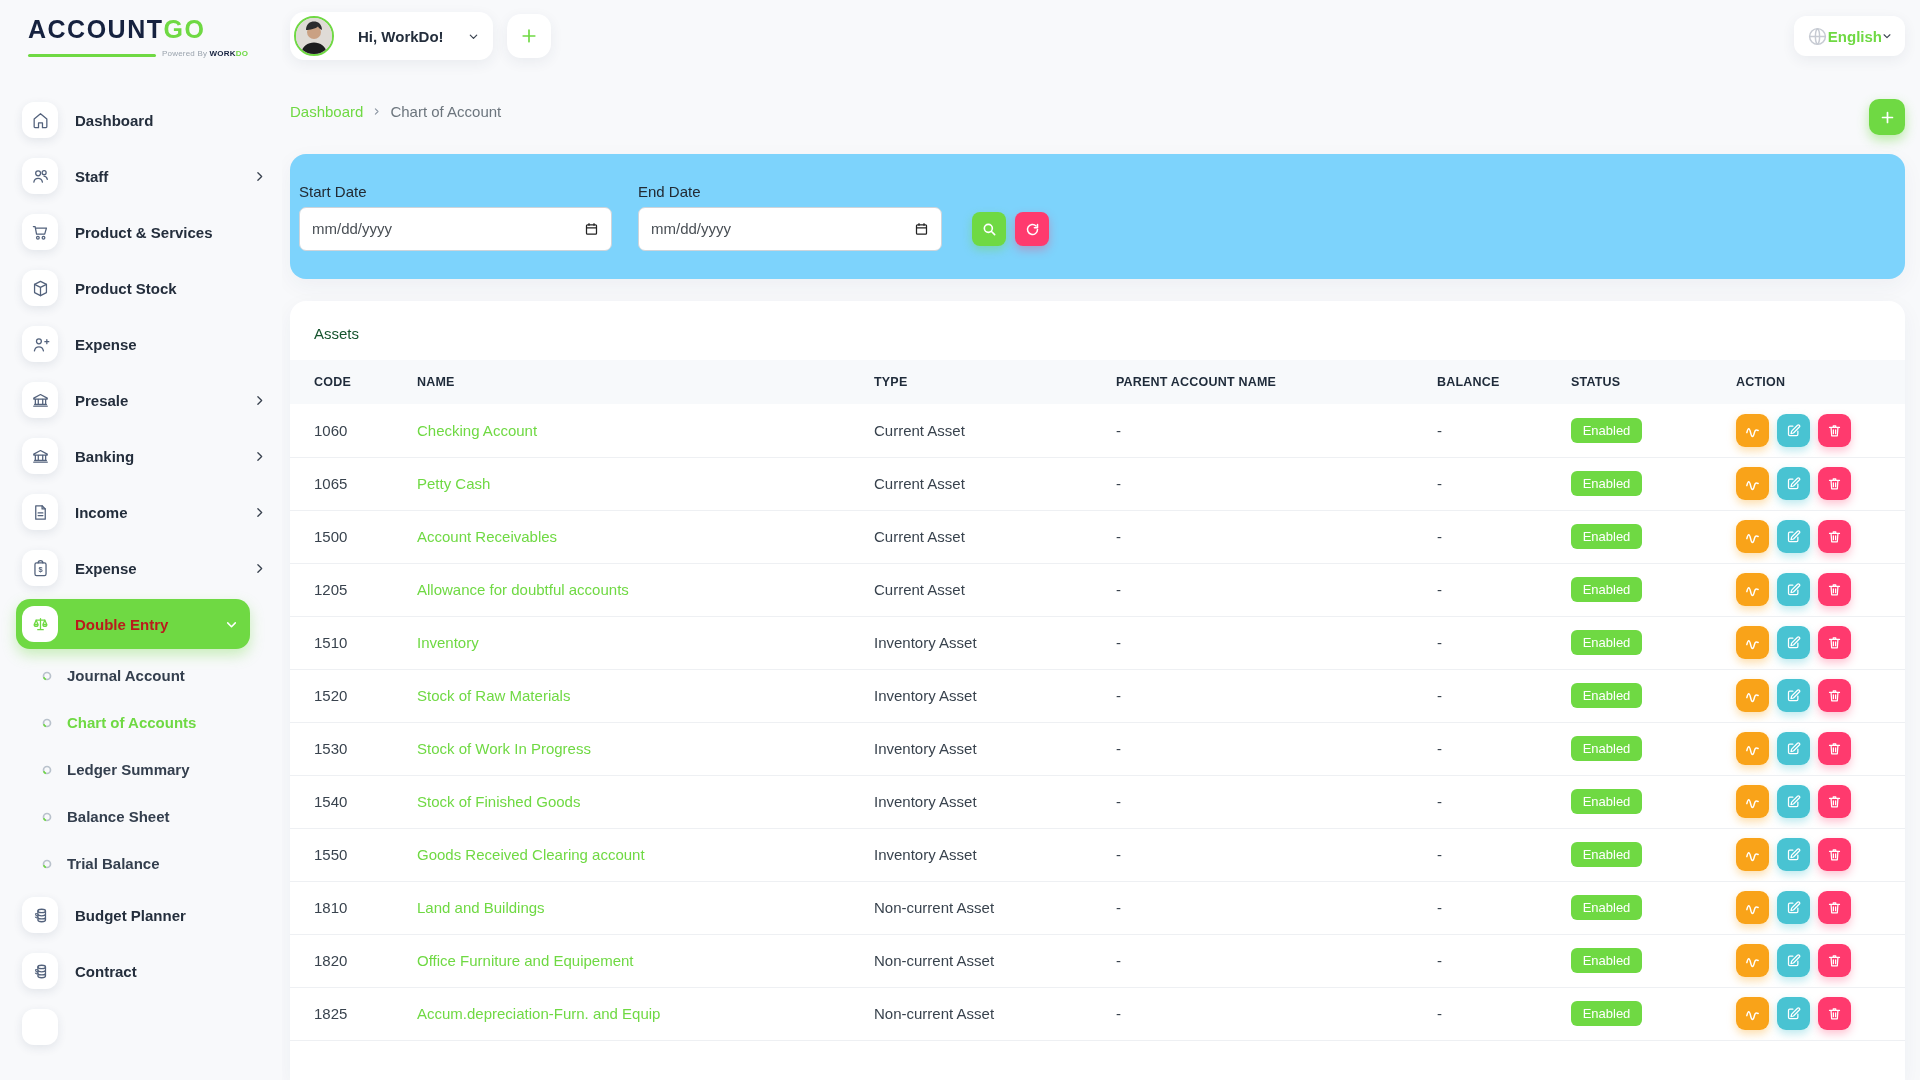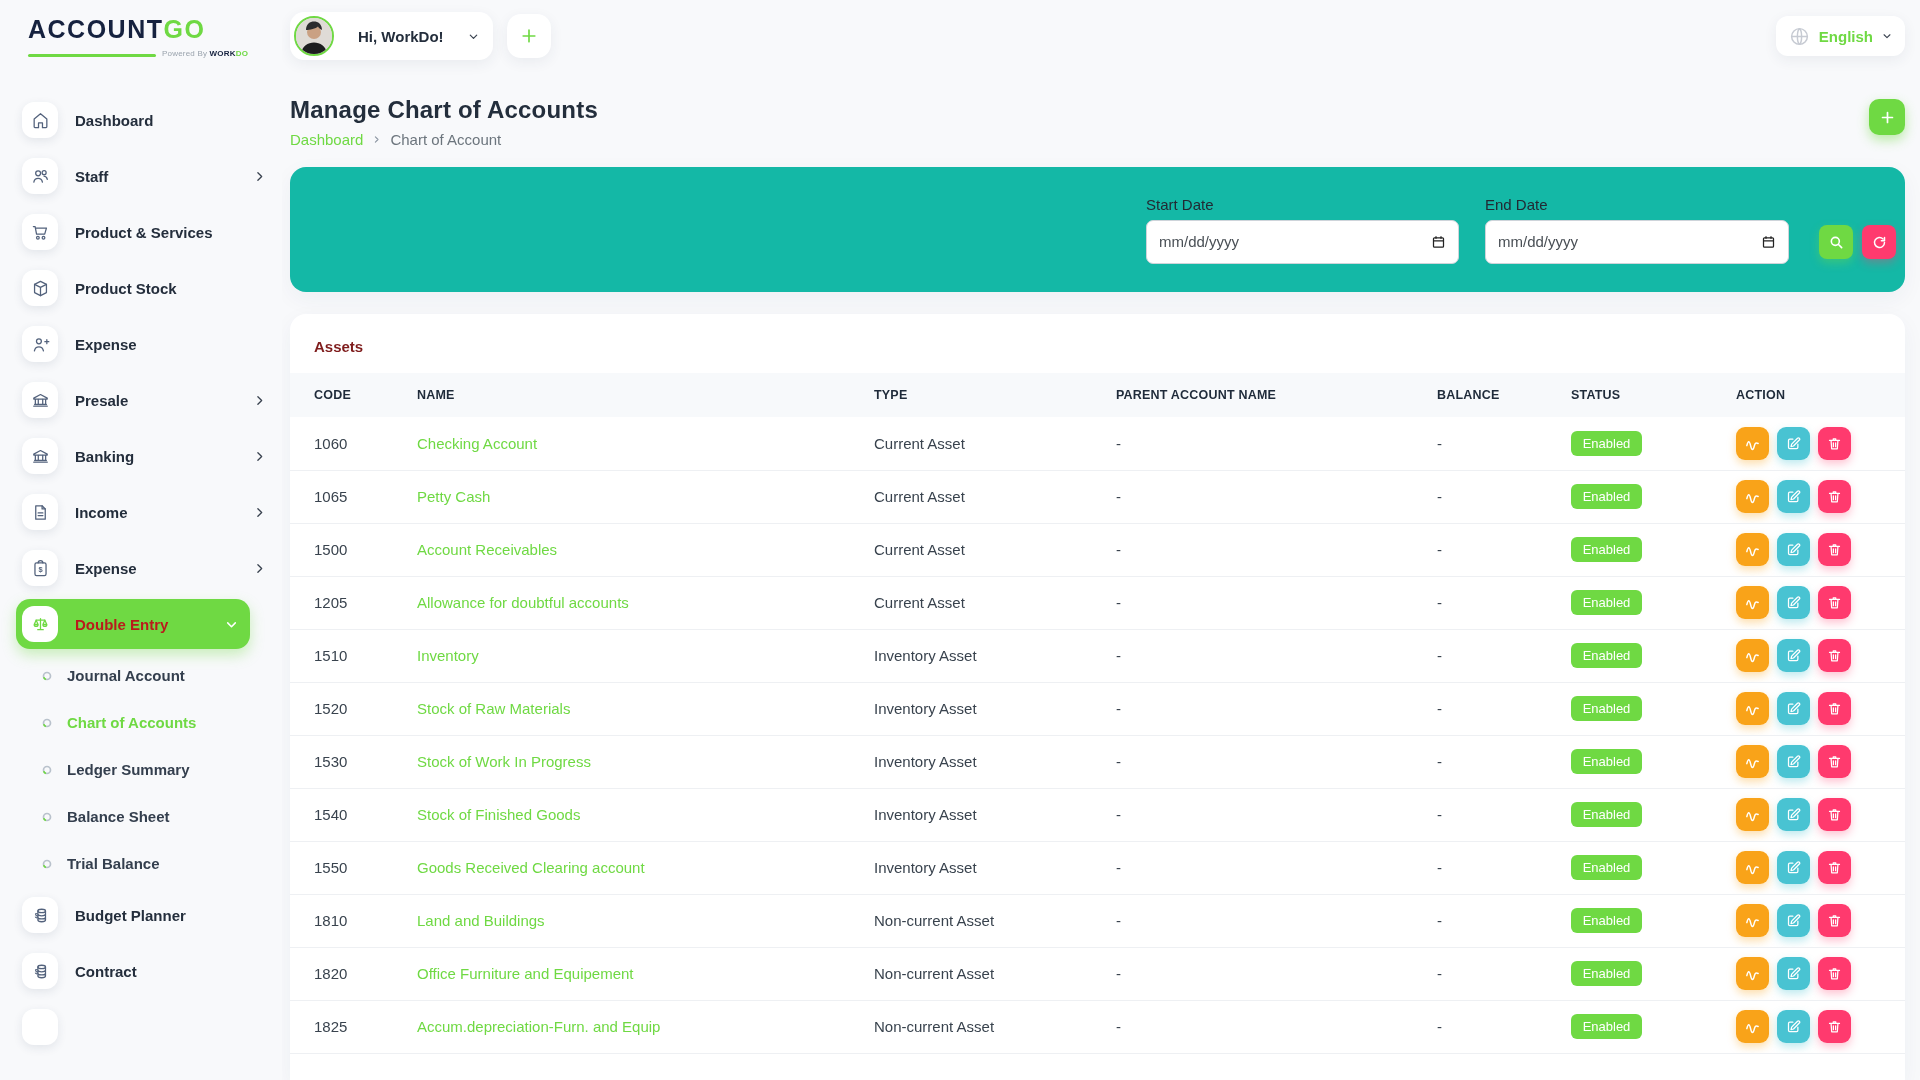--- a/index.html
+++ b/index.html
@@ -38,50 +38,50 @@
   .main{flex:1;padding:0 15px 0 8px;display:flex;flex-direction:column;overflow:hidden}
   .topbar{height:72px;display:flex;align-items:center;flex:none}
   .user-pill{height:48px;background:#fff;border-radius:14px;display:flex;align-items:center;gap:24px;
     padding:4px 14px 4px 4px;box-shadow:0 4px 14px rgba(40,55,90,.07);cursor:pointer}
   .avatar{width:40px;height:40px;border-radius:50%;border:2px solid var(--primary);overflow:hidden;background:#e9e6e2;flex:none}
   .greeting{font-size:15px;font-weight:600;color:#242e3c}
   .chev-sm{color:#39424f}
   .add-ws{width:44px;height:44px;margin-left:14px;border:none;background:#fff;border-radius:14px;cursor:pointer;
     box-shadow:0 4px 14px rgba(40,55,90,.07);display:flex;align-items:center;justify-content:center;color:var(--primary)}
   .top-spacer{flex:1}
-  .lang-pill{height:40px;background:#fff;border-radius:12px;display:flex;align-items:center;gap:9px;padding:0 13px;
+  .lang-pill{height:40px;background:#fff;border-radius:12px;display:flex;align-items:center;padding:0 13px;
     box-shadow:0 4px 14px rgba(40,55,90,.07);cursor:pointer}
   .lang-pill .globe{color:#c7cbd3}
   .lang-label{font-size:15px;font-weight:600;color:var(--primary)}
 
   .page-head{display:flex;align-items:flex-start;justify-content:space-between;margin-top:24px;flex:none}
   .page-title{font-size:24px;font-weight:700;color:#232e3c;letter-spacing:.2px}
   .breadcrumb{display:flex;align-items:center;gap:9px;margin-top:7px}
   .bc-link{font-size:15px;color:var(--primary);cursor:pointer}
   .bc-sep{color:#8d97a3}
   .bc-current{font-size:15px;color:#6c757d}
   .create-btn{width:36px;height:36px;margin-top:3px;border:none;border-radius:10px;background:var(--primary);cursor:pointer;
     display:flex;align-items:center;justify-content:center;color:#fff;box-shadow:0 5px 12px rgba(111,217,67,.45)}
 
-  .filter-card{margin-top:19px;height:125px;background:#14b8a6;border-radius:16px;flex:none;
-    box-shadow:0 7px 22px rgba(40,55,90,.05);display:flex;justify-content:flex-end;align-items:center;padding:0 9px}
+  .filter-card{margin-top:19px;height:125px;background:#7dd3fc;border-radius:16px;flex:none;
+    box-shadow:0 7px 22px rgba(40,55,90,.05);display:flex;align-items:center;padding:0 9px}
   .f-field{width:313px;margin-right:26px}
   .f-field.end{width:304px;margin-right:0}
   .f-label{display:block;font-size:15px;color:#222a33;margin-bottom:7px}
   .date-input{height:44px;border:1px solid #ced4da;border-radius:7px;display:flex;align-items:center;
     padding:0 12px;cursor:text;background:#fff}
   .date-ph{flex:1;font-size:15px;color:#4a5056}
   .date-cal{color:#222}
   .btn-sq{width:34px;height:34px;border:none;border-radius:8px;cursor:pointer;display:flex;align-items:center;justify-content:center;color:#fff}
   .btn-search{background:var(--primary);margin-left:30px;margin-top:25px;box-shadow:0 4px 10px rgba(111,217,67,.4)}
   .btn-reset{background:var(--danger);margin-left:9px;margin-top:25px;box-shadow:0 4px 10px rgba(255,58,110,.35)}
 
   .table-card{margin-top:22px;background:#fff;border-radius:16px 16px 0 0;flex:1;
     box-shadow:0 7px 22px rgba(40,55,90,.05);padding-top:24px;overflow:hidden}
-  .section-title{font-size:15px;font-weight:700;color:#7f1d1d;margin-left:24px}
+  .section-title{font-size:15px;font-weight:400;color:#14532d;margin-left:24px}
   table{width:100%;border-collapse:collapse;table-layout:fixed;margin-top:18px}
   col.c-code{width:103px}col.c-name{width:457px}col.c-type{width:242px}
   col.c-parent{width:321px}col.c-balance{width:134px}col.c-status{width:165px}
   thead th{background:#f7f9fb;height:44px;text-align:left;padding-left:24px;
     font-size:12.5px;font-weight:700;color:#1f2b3a;letter-spacing:.2px;white-space:nowrap}
   tbody td{height:53px;padding-left:24px;border-bottom:1px solid #eef0f3;font-size:15px;color:#39434e;white-space:nowrap;overflow:hidden}
   td.t-name a{color:var(--primary);text-decoration:none;cursor:pointer}
   .badge{display:inline-block;min-width:71px;padding:5px 8px;text-align:center;background:var(--primary);
     color:#fff;font-size:13px;border-radius:6px}
   .act-wrap{display:flex;gap:8px}
@@ -336,21 +336,20 @@
         <span class="chev-sm">
           <svg width="10" height="10" viewBox="0 0 24 24" fill="none" stroke="currentColor" stroke-width="2.6" stroke-linecap="round" stroke-linejoin="round">
               <path d="M5 9l7 7 7-7"></path>
             </svg>
         </span>
       </div>
     </header>
 
     <div class="page-head">
       <div>
-        <h1 class="page-title">Manage Chart of Accounts</h1>
         <div class="breadcrumb">
           <span class="bc-link">Dashboard</span>
           <span class="bc-sep">
             <svg width="9" height="9" viewBox="0 0 24 24" fill="none" stroke="currentColor" stroke-width="3" stroke-linecap="round" stroke-linejoin="round">
                 <path d="M9 5l7 7-7 7"></path>
               </svg>
           </span>
           <span class="bc-current">Chart of Account</span>
         </div>
       </div>

